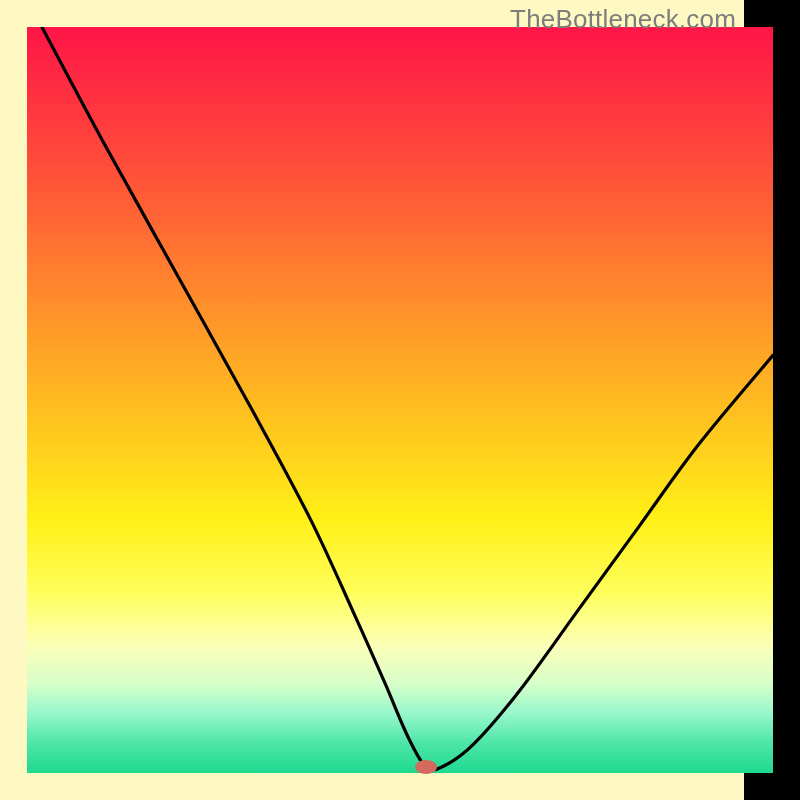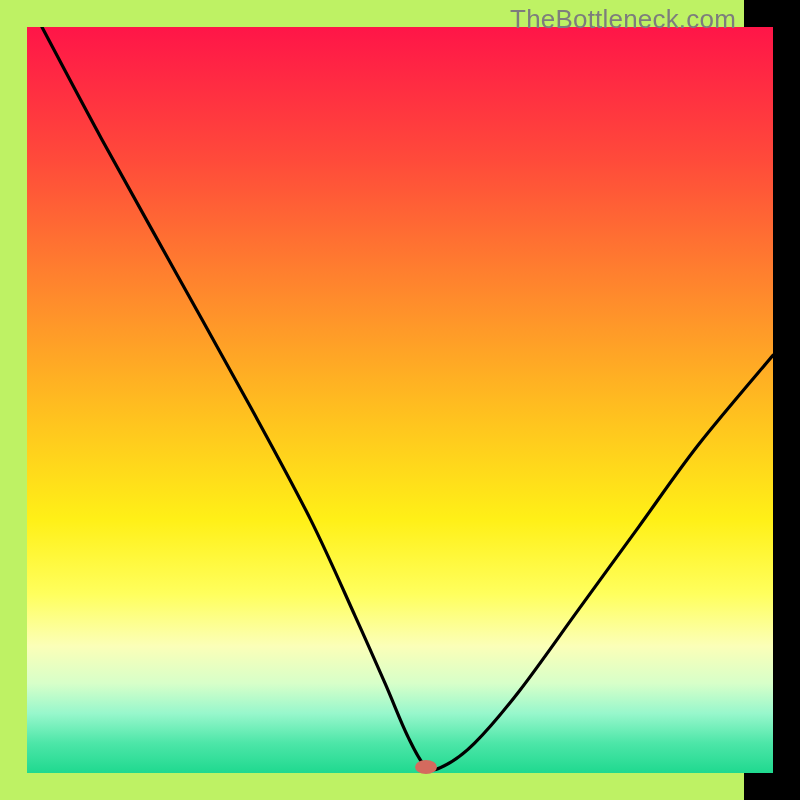--- a/index.html
+++ b/index.html
@@ -9,21 +9,21 @@
     height: 800px;
     background: #000;
     overflow: hidden;
   }
   .frame {
     position: absolute;
     left: 0;
     top: 0;
     width: 744px;
     height: 800px;
-    background: #bef264;
+    background: #fef9c3;
   }
   .plot {
     position: absolute;
     left: 27px;
     top: 27px;
     width: 746px;
     height: 746px;
     background: linear-gradient(
       to bottom,
       #ff1548 0%,

